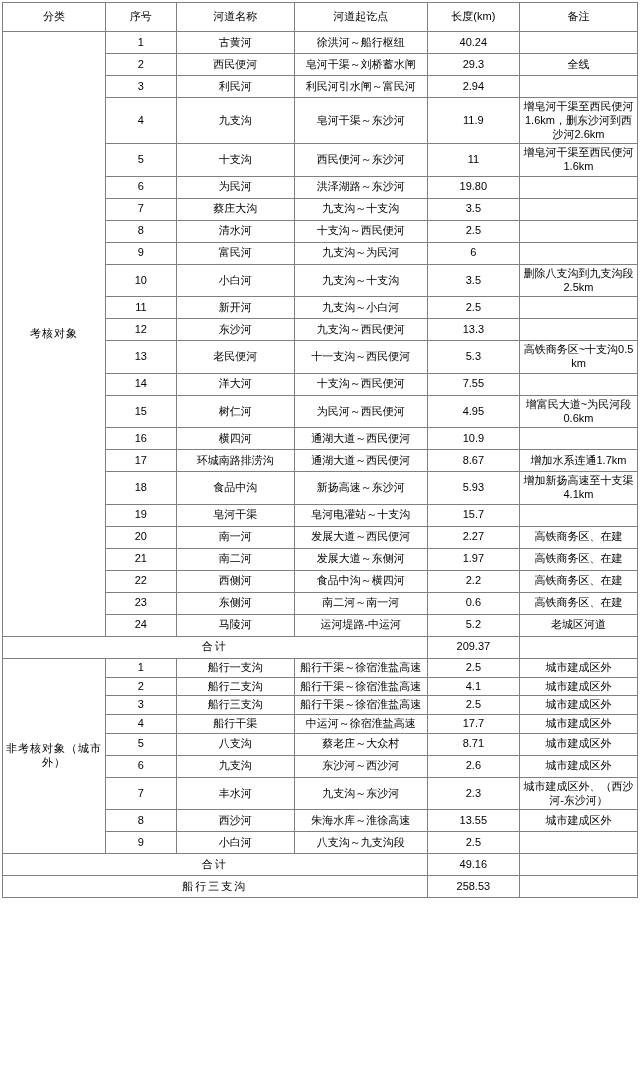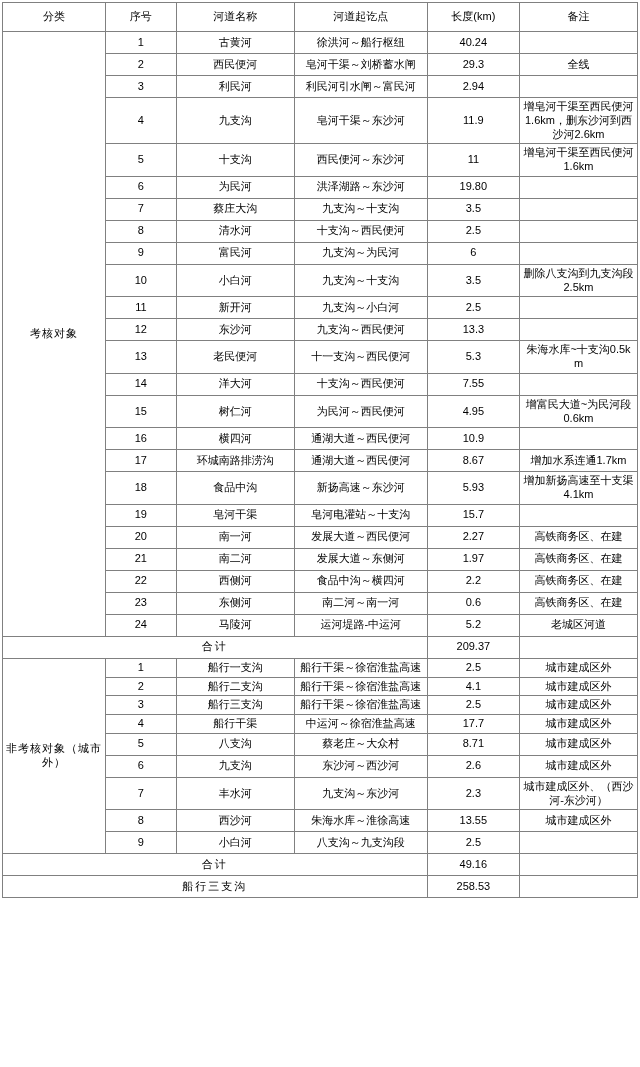--- a/index.html
+++ b/index.html
@@ -173,21 +173,21 @@
         <td>东沙河</td>
         <td>九支沟～西民便河</td>
         <td>13.3</td>
         <td class="note-small"></td>
       </tr>
       <tr class="row-h">
         <td>13</td>
         <td>老民便河</td>
         <td>十一支沟～西民便河</td>
         <td>5.3</td>
-        <td class="note-small">朱海水库~十支沟0.5km</td>
+        <td class="note-small">高铁商务区~十支沟0.5km</td>
       </tr>
       <tr class="row-h">
         <td>14</td>
         <td>洋大河</td>
         <td>十支沟～西民便河</td>
         <td>7.55</td>
         <td class="note-small"></td>
       </tr>
       <tr class="row-h">
         <td>15</td>

